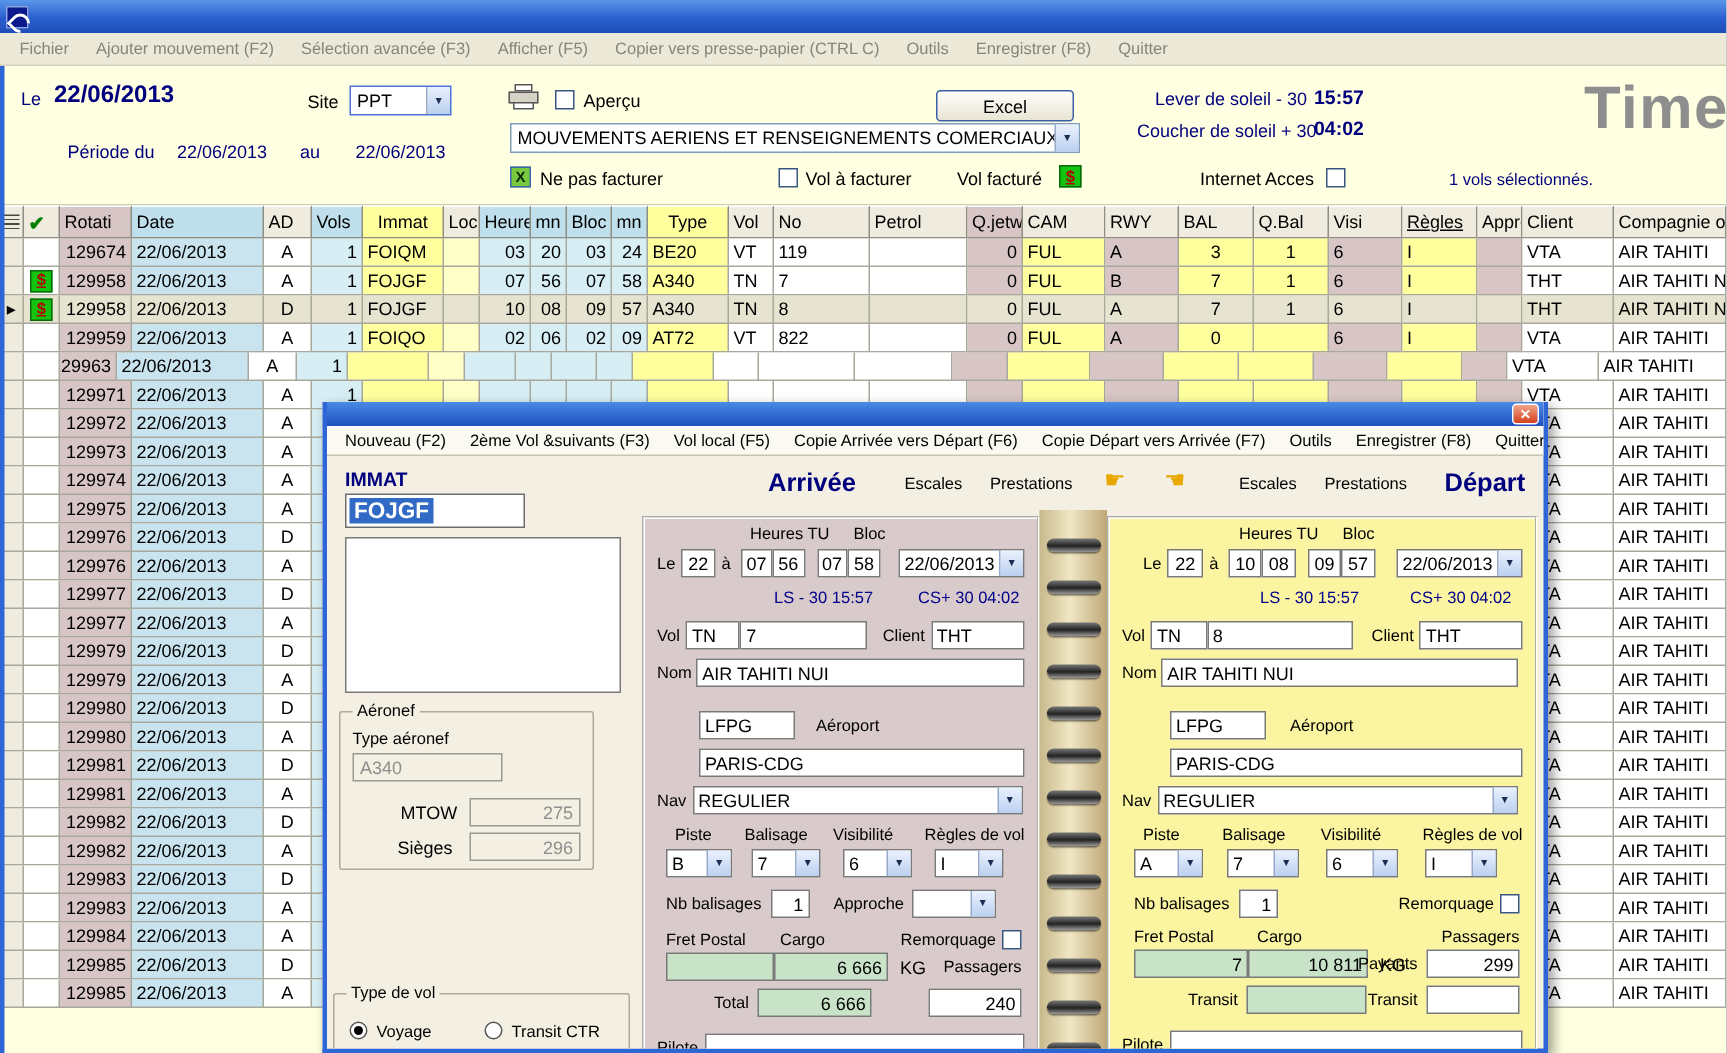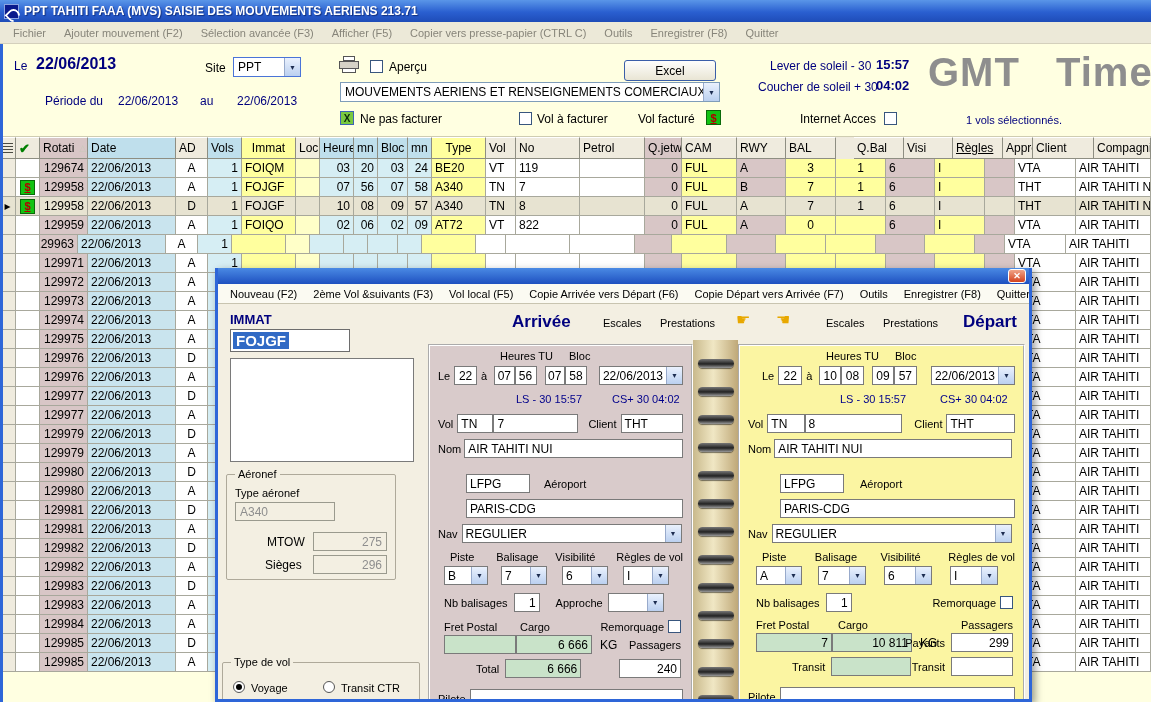--- a/index.html
+++ b/index.html
@@ -94,21 +94,20 @@
   .win-left-edge{position:absolute;left:0;top:44px;bottom:0;width:3px;background:#2E66D8;z-index:12}
 </style>
 </head>
 <body>
 
 <div class="screen">
   <div class="win-left-edge"></div>
 
   <div class="titlebar">
     <div class="app-icon"></div>
-    <span class="title">PPT TAHITI FAAA  (MVS) SAISIE DES MOUVEMENTS AERIENS 213.71</span>
   </div>
 
   <div class="menubar">
     <span>Fichier</span>
     <span>Ajouter mouvement (F2)</span>
     <span>Sélection avancée (F3)</span>
     <span>Afficher (F5)</span>
     <span>Copier vers presse-papier (CTRL C)</span>
     <span>Outils</span>
     <span>Enregistrer (F8)</span>
@@ -152,21 +151,20 @@
     <button class="abs xp-btn" style="left:624px;top:16px">Excel</button>
 
     <span class="abs navy" style="left:770px;top:15px">Lever de soleil - 30</span>
     <span class="abs navy" style="left:876px;top:13px;font-weight:bold;font-size:13px">15:57</span>
     <span class="abs navy" style="left:758px;top:36px">Coucher de soleil + 30</span>
     <span class="abs navy" style="left:876px;top:34px;font-weight:bold;font-size:13px">04:02</span>
 
     <span class="abs cb" style="left:884px;top:68px"></span>
     <span class="abs" style="left:800px;top:68px;color:#000">Internet Acces</span>
 
-    <span class="abs gmt-time" style="left:928px;top:6px">GMT</span>
     <span class="abs gmt-time" style="left:1056px;top:6px">Time</span>
     <span class="abs navy" style="left:966px;top:70px;font-size:11px">1 vols sélectionnés.</span>
   </div>
 
 
   <div class="grid">
     <div class="grid-hdr" id="grid-hdr">
         <div class="th c-sel" style="width: 16px;">
           <span class="grid-icon"></span>
         </div>
@@ -221,21 +219,21 @@
         </div>
         <div class="th " style="width: 55px;">
           <span>CAM</span>
         </div>
         <div class="th " style="width: 49px;">
           <span>RWY</span>
         </div>
         <div class="th " style="width: 50px;">
           <span>BAL</span>
         </div>
-        <div class="th " style="width: 50px; margin-left: 18px;">
+        <div class="th " style="width: 50px;">
           <span>Q.Bal</span>
         </div>
         <div class="th " style="width: 49px;">
           <span>Visi</span>
         </div>
         <div class="th " style="width: 50px; text-decoration: underline;">
           <span>Règles</span>
         </div>
         <div class="th " style="width: 30px;">
           <span>Appro</span>

